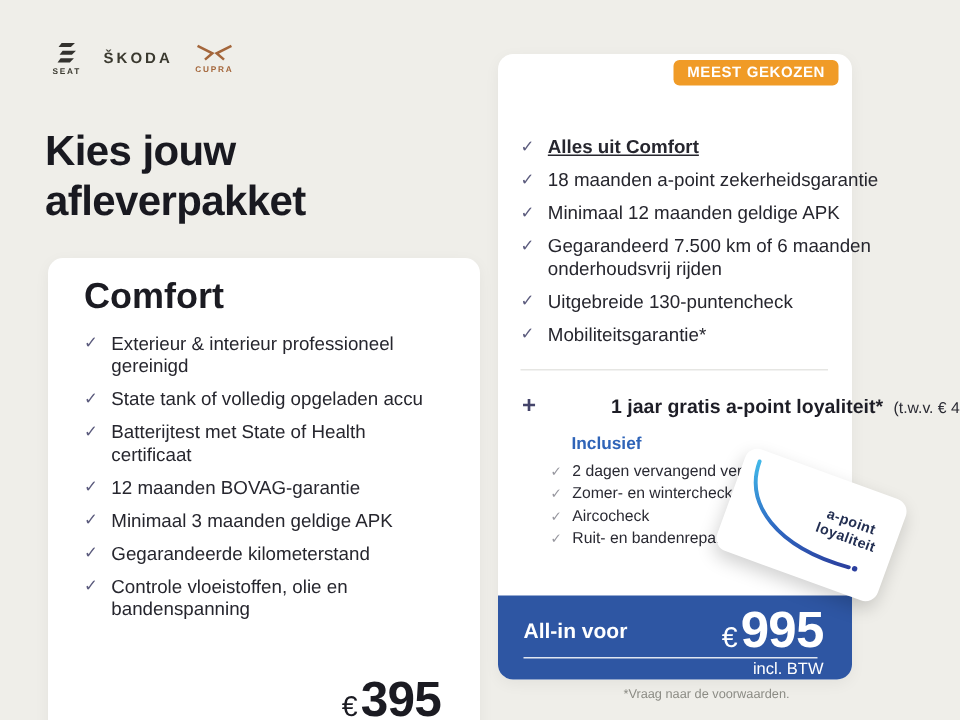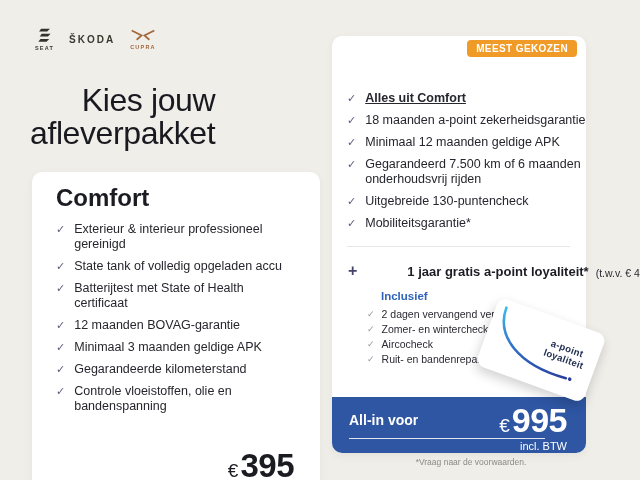--- a/index.html
+++ b/index.html
@@ -12,30 +12,30 @@
     overflow:hidden;
   }
   
   .brand-row { position:absolute; left:35px; top:28px; display:flex; align-items:center; gap:15px; }
   .brand { display:flex; flex-direction:column; align-items:center; gap:2px; }
   .brand-label { font-size:5.5px; font-weight:bold; letter-spacing:1.2px; color:#3a392f; }
   .brand-label.copper { color:#a4663b; }
   .skoda-word { font-size:10px; font-weight:bold; letter-spacing:2px; color:#3a392f; }
   .page-title {
     position:absolute; left:30px; top:84px;
-    font-size:32px; line-height:33px; font-weight:400;
-    letter-spacing:-0.4px; color:#191920;text-align:right;
+    font-size:28px; line-height:33px; font-weight:700;
+    letter-spacing:-0.4px; color:#191920;
   }
   
   .card {
     position:absolute; background:#fff; border-radius:10px;
     box-shadow:0 3px 10px rgba(0,0,0,0.05);
   }
   .card-comfort { left:32px; top:172px; width:288px; height:339px; }
-  .card-zeker   { left:332px; top:36px;  width:254px; height:417px; }
+  .card-zeker   { left:332px; top:36px;  width:236px; height:417px; }
   .card-title { position:absolute; font-weight:bold; color:#1b1b22; }
   .card-comfort .card-title { left:24px; top:12px; font-size:24px; }
   .card-zeker   .card-title { left:19px; top:14px; font-size:25px; }
   
   .check-list { position:absolute; list-style:none; }
   .card-comfort .check-list { left:24px; top:50px; width:242px; }
   .card-zeker   .check-list { left:15px; top:55px;  width:254px; }
   .check-item { display:flex; gap:9px; font-size:12.5px; line-height:15px; margin-bottom:7px; color:#26262e; }
   .check-item .chk { color:#5b5b7d; font-size:11px; line-height:15px; flex:0 0 auto; }
   .check-item.bold span:last-child { font-weight:bold;text-decoration:underline; }

